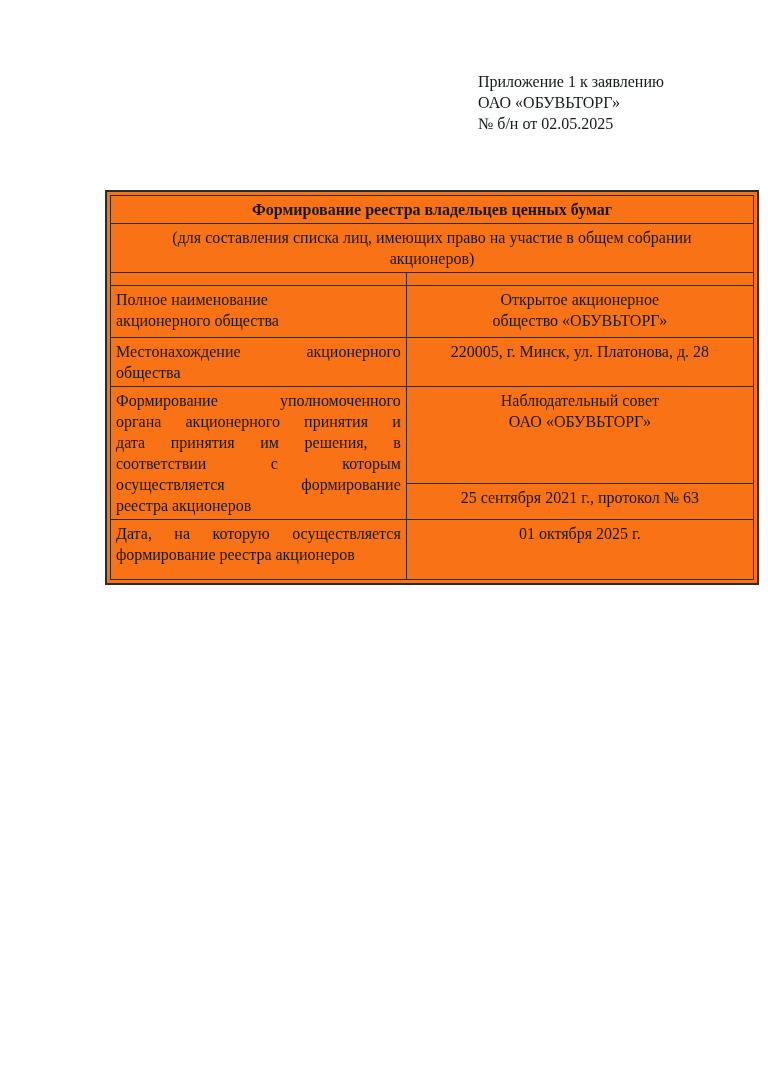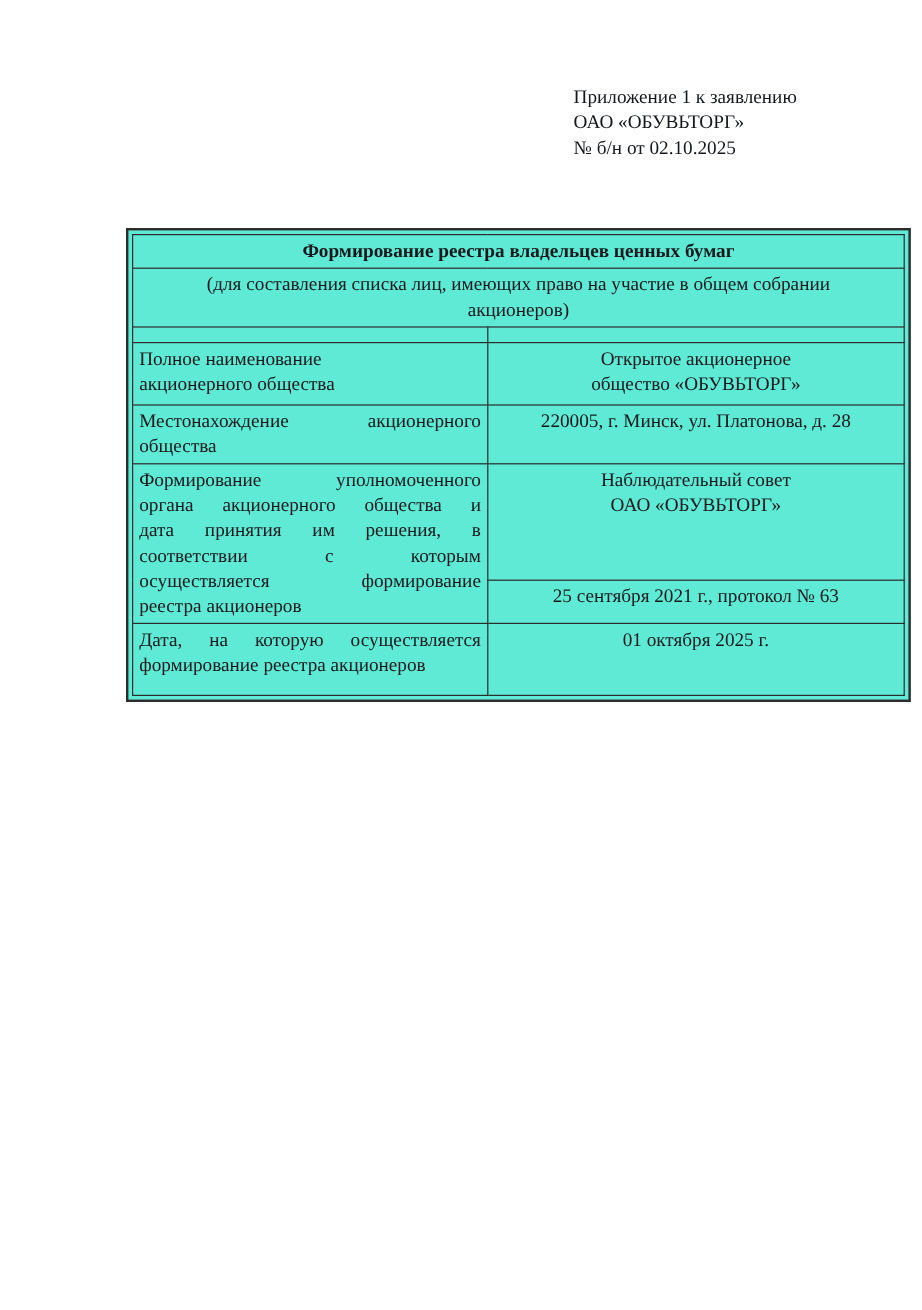--- a/index.html
+++ b/index.html
@@ -25,21 +25,21 @@
     text-align: left;
   }
   .table-wrap {
     position: absolute;
     left: 105px;
     top: 190px;
     width: 654px;
     box-sizing: border-box;
     border: 2px solid #2c2c2c;
     padding: 3px;
-    background: #5eead4;
+    background: #f97316;
   }
   table.reg-table {
     width: 100%;
     border-collapse: collapse;
     table-layout: fixed;
     font-size: 16px;
     line-height: 21px;
     color: #14181c;
   }
   table.reg-table td {
@@ -90,21 +90,21 @@
   td.h-r5 { height: 48px; }
   td.h-r6a { height: 95px; border-radius: 30px; }
   td.h-r6b { height: 35px; }
   td.h-r7 { height: 60px; }
 </style>
 </head>
 <body>
 
 <div class="appendix-note">Приложение 1 к заявлению
 ОАО «ОБУВЬТОРГ»
-№ б/н от 02.10.2025</div>
+№ б/н от 02.05.2025</div>
 
 <div class="table-wrap">
   <table class="reg-table">
     <colgroup>
       <col style="width:46%">
       <col style="width:54%">
     </colgroup>
     <tbody>
       <tr>
         <td colspan="2" class="t-title">Формирование реестра владельцев ценных бумаг</td>
@@ -128,21 +128,21 @@
       <tr>
         <td class="lbl h-r5">
             <div class="jl">Местонахождение акционерного</div>
             <div class="jl">общества</div>
           </td>
         <td class="val h-r5">220005, г. Минск, ул. Платонова, д. 28</td>
       </tr>
       <tr>
         <td class="lbl" rowspan="2">
             <div class="jl">Формирование уполномоченного</div>
-            <div class="jl">органа акционерного общества и</div>
+            <div class="jl">органа акционерного принятия и</div>
             <div class="jl">дата принятия им решения, в</div>
             <div class="jl">соответствии с которым</div>
             <div class="jl">осуществляется формирование</div>
             <div class="jl">реестра акционеров</div>
           </td>
         <td class="val h-r6a">Наблюдательный совет
 ОАО «ОБУВЬТОРГ»</td>
       </tr>
       <tr>
         <td class="val v-mid h-r6b">25 сентября 2021 г., протокол № 63</td>

